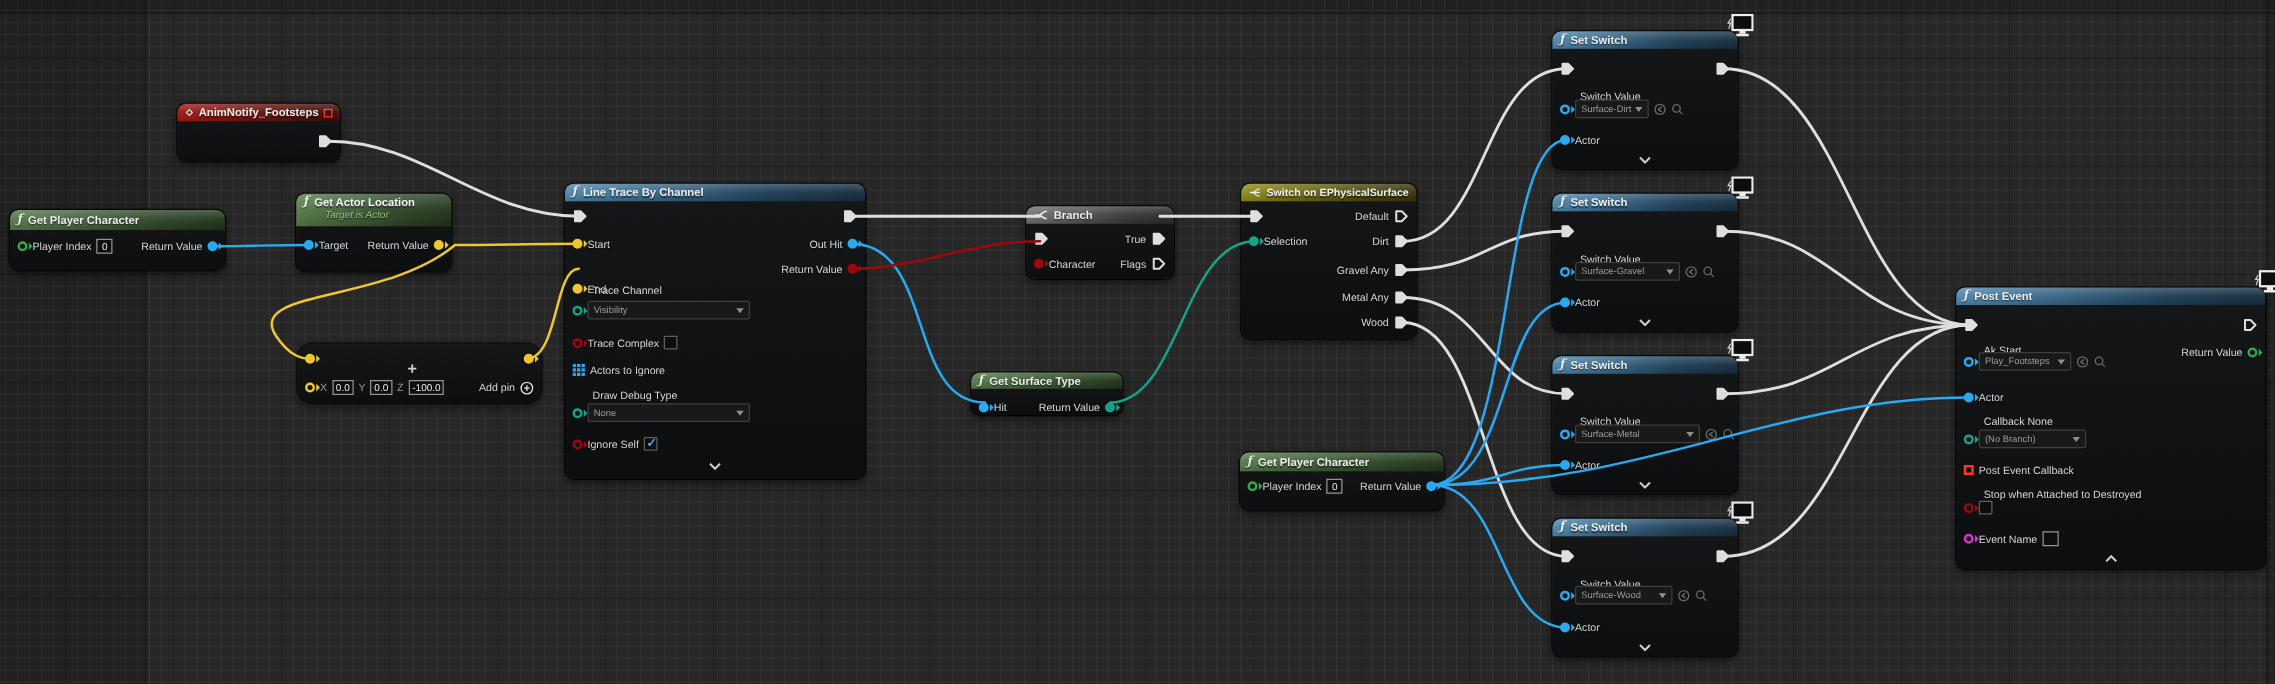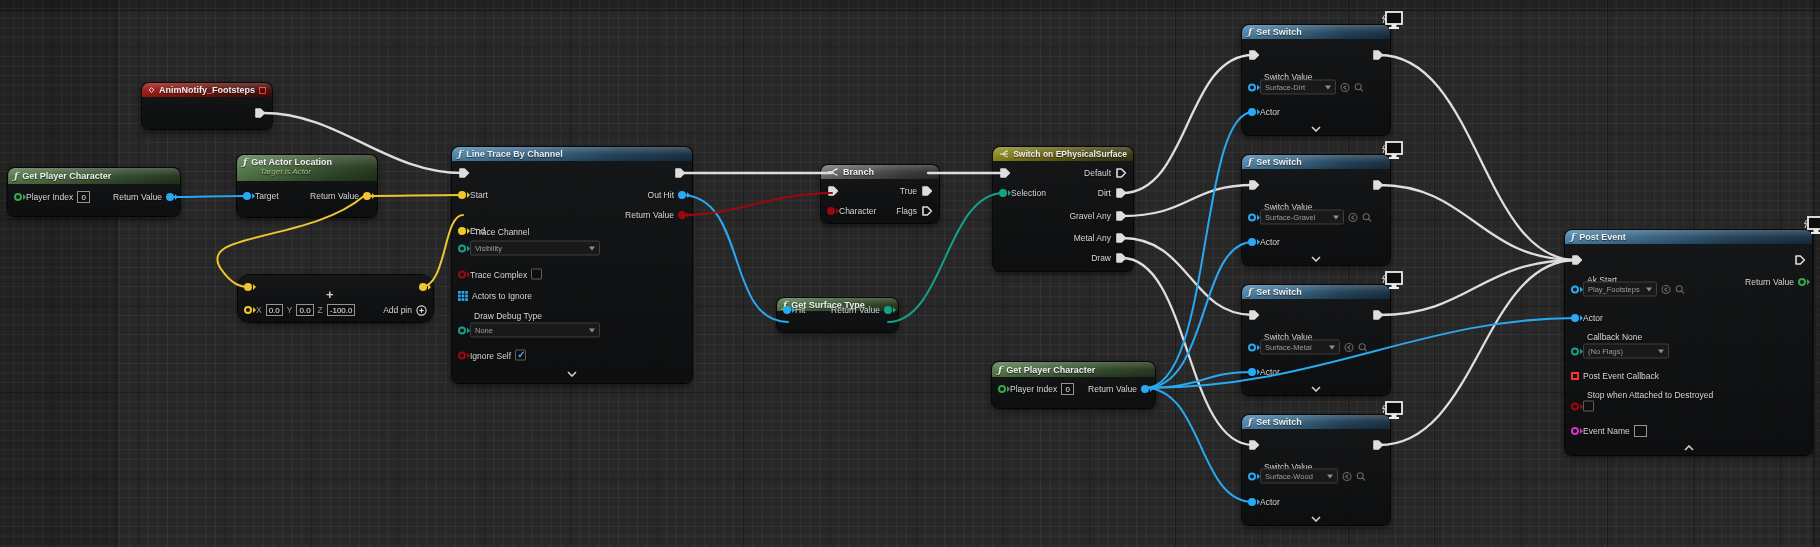--- a/index.html
+++ b/index.html
@@ -103,21 +103,21 @@
     <div class="row f" style="top:29px">
       <span class="pc p-int"></span>
       <span class="lbl">Player Index</span>
       <span class="vb">0</span>
       <span class="sp"></span>
       <span class="lbl">Return Value</span>
       <span class="pc p-obj fl"></span>
     </div>
   </div>
 
-  <div class="node" style="left:237px;top:155px;width:140px;height:62px">
+  <div class="node" style="left:237px;top:155px;width:124px;height:62px">
     <div class="hdr hdr-pure tall">
       <div class="trow">
         <span class="ficn" style="color:#ddf2d8">ƒ</span>
         <span class="lbl">Get Actor Location</span>
       </div>
       <div class="sub">Target is Actor</div>
     </div>
     <div class="row f" style="top:41px">
       <span class="pc p-obj fl"></span>
       <span class="lbl">Target</span>
@@ -298,33 +298,33 @@
           <path class="pxp" d="M2,2 h4.4 l4,4 -4,4 H2 z"></path>
         </svg>
       </div>
     <div class="row r" style="top:91px">
         <span class="lbl">Metal Any</span>
         <svg class="px" width="12" height="12" viewBox="0 0 12 12">
           <path class="pxp" d="M2,2 h4.4 l4,4 -4,4 H2 z"></path>
         </svg>
       </div>
     <div class="row r" style="top:111px">
-        <span class="lbl">Draw</span>
+        <span class="lbl">Wood</span>
         <svg class="px" width="12" height="12" viewBox="0 0 12 12">
           <path class="pxp" d="M2,2 h4.4 l4,4 -4,4 H2 z"></path>
         </svg>
       </div>
   </div>
 
   <div class="node" style="left:777px;top:298px;width:121px;height:34px">
     <div class="hdr hdr-pure" style="height:13px">
       <span class="ficn" style="color:#ddf2d8">ƒ</span>
       <span class="lbl">Get Surface Type</span>
     </div>
-    <div class="row f" style="top:12px">
+    <div class="row f" style="top:28px">
       <span class="pc p-obj fl"></span>
       <span class="lbl">Hit</span>
       <span class="sp"></span>
       <span class="lbl">Return Value</span>
       <span class="pc p-enum fl"></span>
     </div>
   </div>
 
   <div class="node" style="left:992px;top:362px;width:163px;height:46px">
     <div class="hdr hdr-pure" style="height:15px">
@@ -360,21 +360,21 @@
     <div class="row r" style="top:30px">
         <svg class="px" width="12" height="12" viewBox="0 0 12 12">
           <path class="pxp" d="M2,2 h4.4 l4,4 -4,4 H2 z"></path>
         </svg>
       </div>
     <div class="row l" style="top:52px;left:22px">
         <span class="lbl">Switch Value</span>
       </div>
     <div class="row l" style="top:62px">
       <span class="pc p-obj"></span>
-      <span class="dd" style="width:76px">
+      <span class="dd" style="width:59px">
           <span>Surface-Dirt</span>
           <span class="caret"></span>
         </span>
       <svg width="10" height="10" viewBox="0 0 10 10">
           <circle cx="5" cy="5" r="4" fill="none" stroke="#666" stroke-width="1.1"></circle>
           <path d="M6.3,3 L3.6,5 L6.3,7" fill="none" stroke="#666" stroke-width="1.1"></path>
         </svg>
       <svg width="10" height="10" viewBox="0 0 10 10">
           <circle cx="4.2" cy="4.2" r="3" fill="none" stroke="#666" stroke-width="1.1"></circle>
           <line x1="6.4" y1="6.4" x2="9" y2="9" stroke="#666" stroke-width="1.1"></line>
@@ -456,21 +456,21 @@
     <div class="row r" style="top:30px">
         <svg class="px" width="12" height="12" viewBox="0 0 12 12">
           <path class="pxp" d="M2,2 h4.4 l4,4 -4,4 H2 z"></path>
         </svg>
       </div>
     <div class="row l" style="top:52px;left:22px">
         <span class="lbl">Switch Value</span>
       </div>
     <div class="row l" style="top:62px">
       <span class="pc p-obj"></span>
-      <span class="dd" style="width:80px">
+      <span class="dd" style="width:100px">
           <span>Surface-Metal</span>
           <span class="caret"></span>
         </span>
       <svg width="10" height="10" viewBox="0 0 10 10">
           <circle cx="5" cy="5" r="4" fill="none" stroke="#666" stroke-width="1.1"></circle>
           <path d="M6.3,3 L3.6,5 L6.3,7" fill="none" stroke="#666" stroke-width="1.1"></path>
         </svg>
       <svg width="10" height="10" viewBox="0 0 10 10">
           <circle cx="4.2" cy="4.2" r="3" fill="none" stroke="#666" stroke-width="1.1"></circle>
           <line x1="6.4" y1="6.4" x2="9" y2="9" stroke="#666" stroke-width="1.1"></line>
@@ -579,21 +579,21 @@
     <div class="row l" style="top:88px">
         <span class="pc p-obj fl"></span>
         <span class="lbl">Actor</span>
       </div>
     <div class="row l" style="top:107px;left:22px">
         <span class="lbl">Callback None</span>
       </div>
     <div class="row l" style="top:121px">
       <span class="pc p-enum"></span>
       <span class="dd" style="width:86px">
-          <span>(No Flags)</span>
+          <span>(No Branch)</span>
           <span class="caret"></span>
         </span>
     </div>
     <div class="row l" style="top:146px">
         <span class="pd"></span>
         <span class="lbl">Post Event Callback</span>
       </div>
     <div class="row l" style="top:165px;left:22px">
         <span class="lbl">Stop when Attached to Destroyed</span>
       </div>

